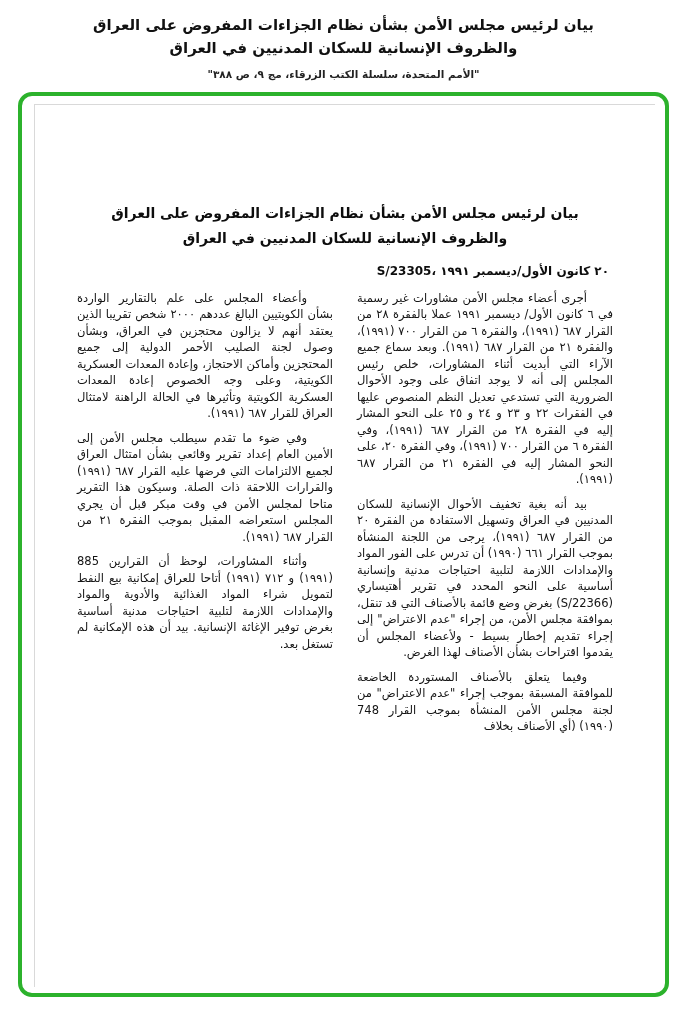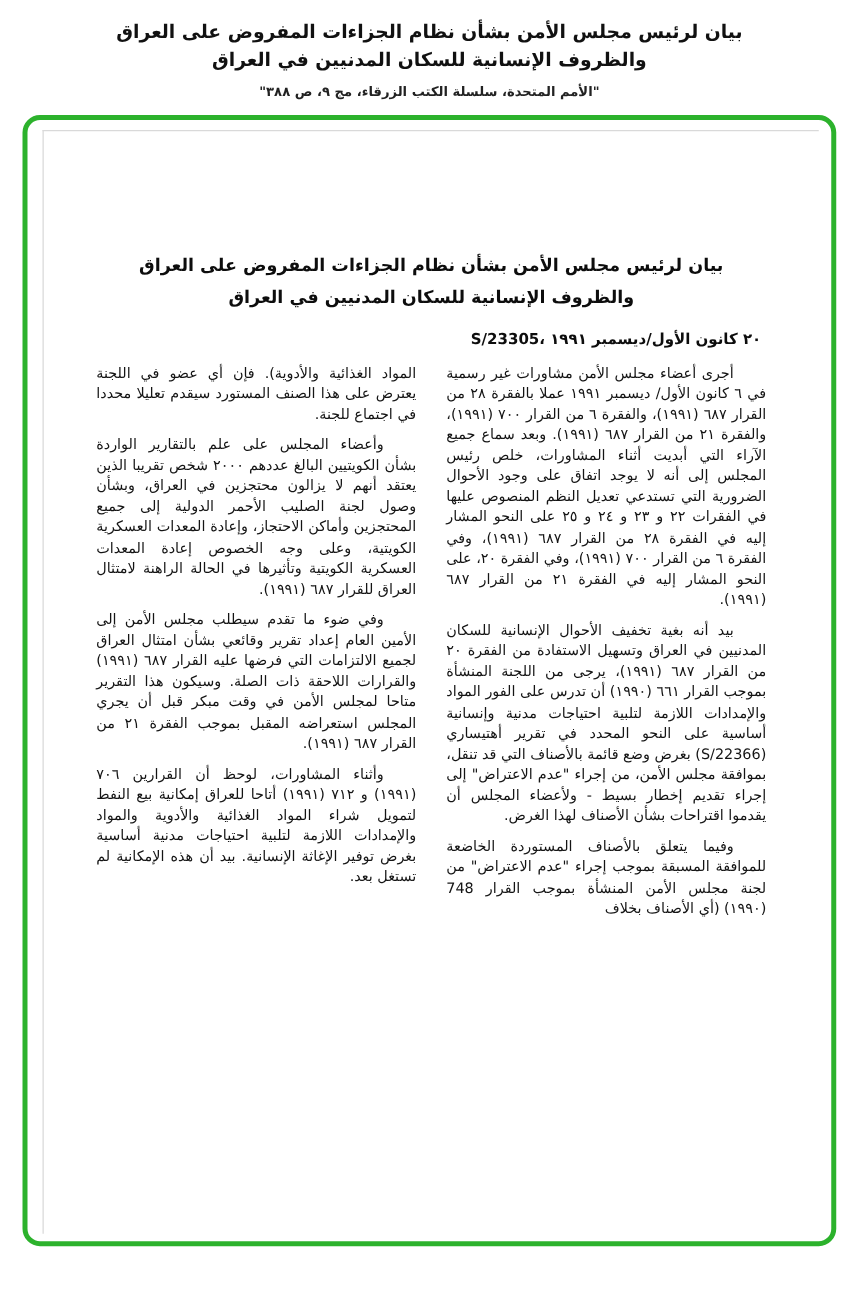--- a/index.html
+++ b/index.html
@@ -110,21 +110,20 @@
 
     <div class="columns">
 
       <div class="col">
         <p>أجرى أعضاء مجلس الأمن مشاورات غير رسمية في ٦ كانون الأول/ ديسمبر ١٩٩١ عملا بالفقرة ٢٨ من القرار ٦٨٧ (١٩٩١)، والفقرة ٦ من القرار ٧٠٠ (١٩٩١)، والفقرة ٢١ من القرار ٦٨٧ (١٩٩١). وبعد سماع جميع الآراء التي أبديت أثناء المشاورات، خلص رئيس المجلس إلى أنه لا يوجد اتفاق على وجود الأحوال الضرورية التي تستدعي تعديل النظم المنصوص عليها في الفقرات ٢٢ و ٢٣ و ٢٤ و ٢٥ على النحو المشار إليه في الفقرة ٢٨ من القرار ٦٨٧ (١٩٩١)، وفي الفقرة ٦ من القرار ٧٠٠ (١٩٩١)، وفي الفقرة ٢٠، على النحو المشار إليه في الفقرة ٢١ من القرار ٦٨٧ (١٩٩١).</p>
         <p>بيد أنه بغية تخفيف الأحوال الإنسانية للسكان المدنيين في العراق وتسهيل الاستفادة من الفقرة ٢٠ من القرار ٦٨٧ (١٩٩١)، يرجى من اللجنة المنشأة بموجب القرار ٦٦١ (١٩٩٠) أن تدرس على الفور المواد والإمدادات اللازمة لتلبية احتياجات مدنية وإنسانية أساسية على النحو المحدد في تقرير أهتيساري (S/22366) بغرض وضع قائمة بالأصناف التي قد تنقل، بموافقة مجلس الأمن، من إجراء "عدم الاعتراض" إلى إجراء تقديم إخطار بسيط - ولأعضاء المجلس أن يقدموا اقتراحات بشأن الأصناف لهذا الغرض.</p>
         <p>وفيما يتعلق بالأصناف المستوردة الخاضعة للموافقة المسبقة بموجب إجراء "عدم الاعتراض" من لجنة مجلس الأمن المنشأة بموجب القرار 748 (١٩٩٠) (أي الأصناف بخلاف</p>
       </div>
 
       <div class="col">
-        <p class="cont">المواد الغذائية والأدوية). فإن أي عضو في اللجنة يعترض على هذا الصنف المستورد سيقدم تعليلا محددا في اجتماع للجنة.</p>
         <p>وأعضاء المجلس على علم بالتقارير الواردة بشأن الكويتيين البالغ عددهم ٢٠٠٠ شخص تقريبا الذين يعتقد أنهم لا يزالون محتجزين في العراق، وبشأن وصول لجنة الصليب الأحمر الدولية إلى جميع المحتجزين وأماكن الاحتجاز، وإعادة المعدات العسكرية الكويتية، وعلى وجه الخصوص إعادة المعدات العسكرية الكويتية وتأثيرها في الحالة الراهنة لامتثال العراق للقرار ٦٨٧ (١٩٩١).</p>
         <p>وفي ضوء ما تقدم سيطلب مجلس الأمن إلى الأمين العام إعداد تقرير وقائعي بشأن امتثال العراق لجميع الالتزامات التي فرضها عليه القرار ٦٨٧ (١٩٩١) والقرارات اللاحقة ذات الصلة. وسيكون هذا التقرير متاحا لمجلس الأمن في وقت مبكر قبل أن يجري المجلس استعراضه المقبل بموجب الفقرة ٢١ من القرار ٦٨٧ (١٩٩١).</p>
-        <p>وأثناء المشاورات، لوحظ أن القرارين ٧٠٦ (١٩٩١) و ٧١٢ (١٩٩١) أتاحا للعراق إمكانية بيع النفط لتمويل شراء المواد الغذائية والأدوية والمواد والإمدادات اللازمة لتلبية احتياجات مدنية أساسية بغرض توفير الإغاثة الإنسانية. بيد أن هذه الإمكانية لم تستغل بعد.</p>
+        <p>وأثناء المشاورات، لوحظ أن القرارين 885 (١٩٩١) و ٧١٢ (١٩٩١) أتاحا للعراق إمكانية بيع النفط لتمويل شراء المواد الغذائية والأدوية والمواد والإمدادات اللازمة لتلبية احتياجات مدنية أساسية بغرض توفير الإغاثة الإنسانية. بيد أن هذه الإمكانية لم تستغل بعد.</p>
       </div>
 
     </div>
   </div>
 </div>
 
 </body></html>

